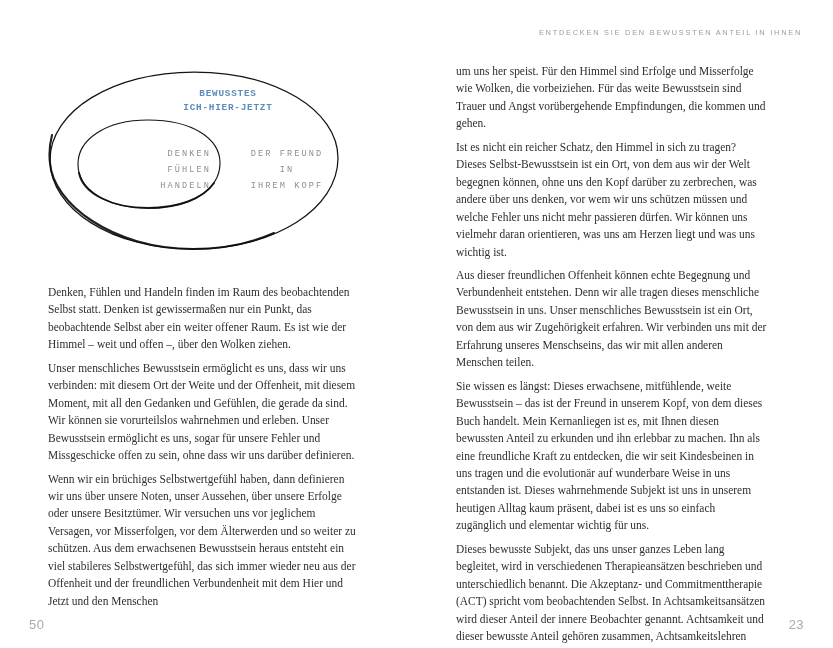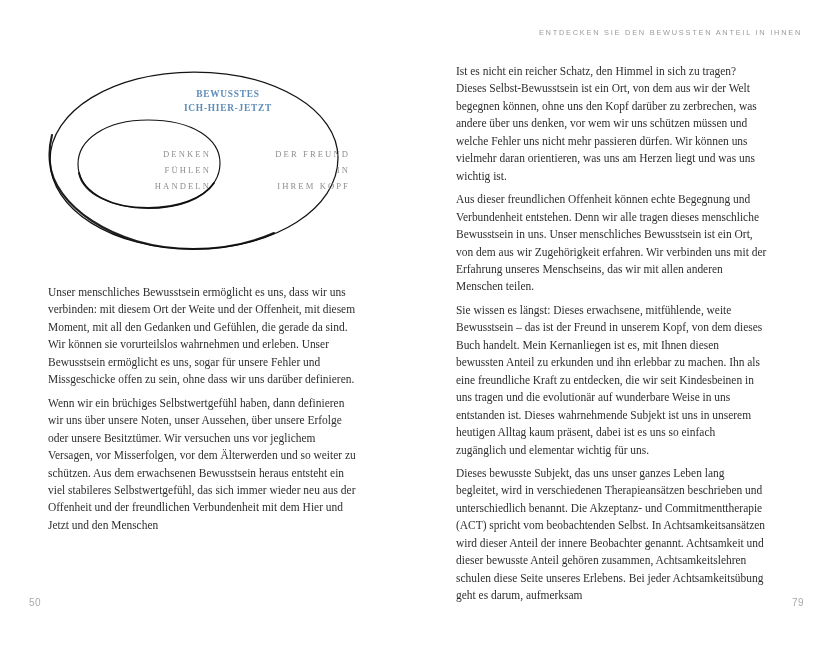--- a/index.html
+++ b/index.html
@@ -50,40 +50,40 @@
     position: absolute;
     top: 63px;
     width: 312px;
   }
   .page-left  .column { left: 48px; }
   .page-right .column { left: 40px; }
 
   
   .folio {
     position: absolute;
-    bottom: 40px;
+    bottom: 16px;
     font-family: "Liberation Sans", "DejaVu Sans", sans-serif;
-    font-size: 10px;
+    font-size: 13px;
     color: #a9a9ad;
     letter-spacing: 0.4px;
   }
   .folio-left  { left: 29px; }
   .folio-right { right: 29px; }
 
   
   .figure {
     position: relative;
     width: 312px;
     height: 205px;
     margin: 0 0 16px -10px;
   }
   .figure svg { display: block; }
 
   .fig-label {
-    font-family: Liberation Serif, serif;
+    font-family: Liberation Mono, monospace;
     text-transform: uppercase;
   }
   .fig-label-outer-title {
     position: absolute;
     left: 120px;
     top: 24px;
     width: 140px;
     text-align: center;
     font-size: 9.4px;
     font-weight: bold;
@@ -100,21 +100,21 @@
     font-size: 8.6px;
     line-height: 16px;
     letter-spacing: 2.1px;
     color: #8e8e92;
   }
   .fig-label-right {
     position: absolute;
     left: 186px;
     top: 83px;
     width: 126px;
-    text-align: right;
+    text-align: center;
     font-size: 8.6px;
     line-height: 16px;
     letter-spacing: 2.1px;
     color: #8e8e92;
   }
 
   
   h2.section-heading {
     font-family: "Liberation Serif", "DejaVu Serif", serif;
     font-size: 15.6px;
@@ -186,34 +186,36 @@
         </div>
 
         <div class="fig-label fig-label-right">
           <div>DER FREUND</div>
           <div>IN</div>
           <div>IHREM KOPF</div>
         </div>
       </div>
 
 
+      <p class="body">Denken, Fühlen und Handeln finden im Raum des beobachtenden Selbst statt. Denken ist gewissermaßen nur ein Punkt, das beobachtende Selbst aber ein weiter offener Raum. Es ist wie der Himmel – weit und offen –, über den Wolken ziehen.</p>
       <p class="body">Unser menschliches Bewusstsein ermöglicht es uns, dass wir uns verbinden: mit diesem Ort der Weite und der Offenheit, mit diesem Moment, mit all den Gedanken und Gefühlen, die gerade da sind. Wir können sie vorurteilslos wahrnehmen und erleben. Unser Bewusstsein ermöglicht es uns, sogar für unsere Fehler und Missgeschicke offen zu sein, ohne dass wir uns darüber definieren.</p>
       <p class="body">Wenn wir ein brüchiges Selbstwertgefühl haben, dann definieren wir uns über unsere Noten, unser Aussehen, über unsere Erfolge oder unsere Besitztümer. Wir versuchen uns vor jeglichem Versagen, vor Misserfolgen, vor dem Älterwerden und so weiter zu schützen. Aus dem erwachsenen Bewusstsein heraus entsteht ein viel stabileres Selbstwertgefühl, das sich immer wieder neu aus der Offenheit und der freundlichen Verbundenheit mit dem Hier und Jetzt und den Menschen</p>
     </div>
 
     <div class="folio folio-left">50</div>
   </div>
 
   <div class="page page-right">
     <div class="column">
 
+      <p class="body">um uns her speist. Für den Himmel sind Erfolge und Misserfolge wie Wolken, die vorbeiziehen. Für das weite Bewusstsein sind Trauer und Angst vorübergehende Empfindungen, die kommen und gehen.</p>
       <p class="body">Ist es nicht ein reicher Schatz, den Himmel in sich zu tragen? Dieses Selbst-Bewusstsein ist ein Ort, von dem aus wir der Welt begegnen können, ohne uns den Kopf darüber zu zerbrechen, was andere über uns denken, vor wem wir uns schützen müssen und welche Fehler uns nicht mehr passieren dürfen. Wir können uns vielmehr daran orientieren, was uns am Herzen liegt und was uns wichtig ist.</p>
       <p class="body">Aus dieser freundlichen Offenheit können echte Begegnung und Verbundenheit entstehen. Denn wir alle tragen dieses menschliche Bewusstsein in uns. Unser menschliches Bewusstsein ist ein Ort, von dem aus wir Zugehörigkeit erfahren. Wir verbinden uns mit der Erfahrung unseres Menschseins, das wir mit allen anderen Menschen teilen.</p>
 
 
       <p class="body">Sie wissen es längst: Dieses erwachsene, mitfühlende, weite Bewusstsein – das ist der Freund in unserem Kopf, von dem dieses Buch handelt. Mein Kernanliegen ist es, mit Ihnen diesen bewussten Anteil zu erkunden und ihn erlebbar zu machen. Ihn als eine freundliche Kraft zu entdecken, die wir seit Kindesbeinen in uns tragen und die evolutionär auf wunderbare Weise in uns entstanden ist. Dieses wahrnehmende Subjekt ist uns in unserem heutigen Alltag kaum präsent, dabei ist es uns so einfach zugänglich und elementar wichtig für uns.</p>
       <p class="body">Dieses bewusste Subjekt, das uns unser ganzes Leben lang begleitet, wird in verschiedenen Therapieansätzen beschrieben und unterschiedlich benannt. Die Akzeptanz- und Commitmenttherapie (ACT) spricht vom beobachtenden Selbst. In Achtsamkeitsansätzen wird dieser Anteil der innere Beobachter genannt. Achtsamkeit und dieser bewusste Anteil gehören zusammen, Achtsamkeitslehren schulen diese Seite unseres Erlebens. Bei jeder Achtsamkeitsübung geht es darum, aufmerksam</p>
     </div>
 
-    <div class="folio folio-right">79</div>
+    <div class="folio folio-right">23</div>
   </div>
 
 </div>
 
 </body></html>

